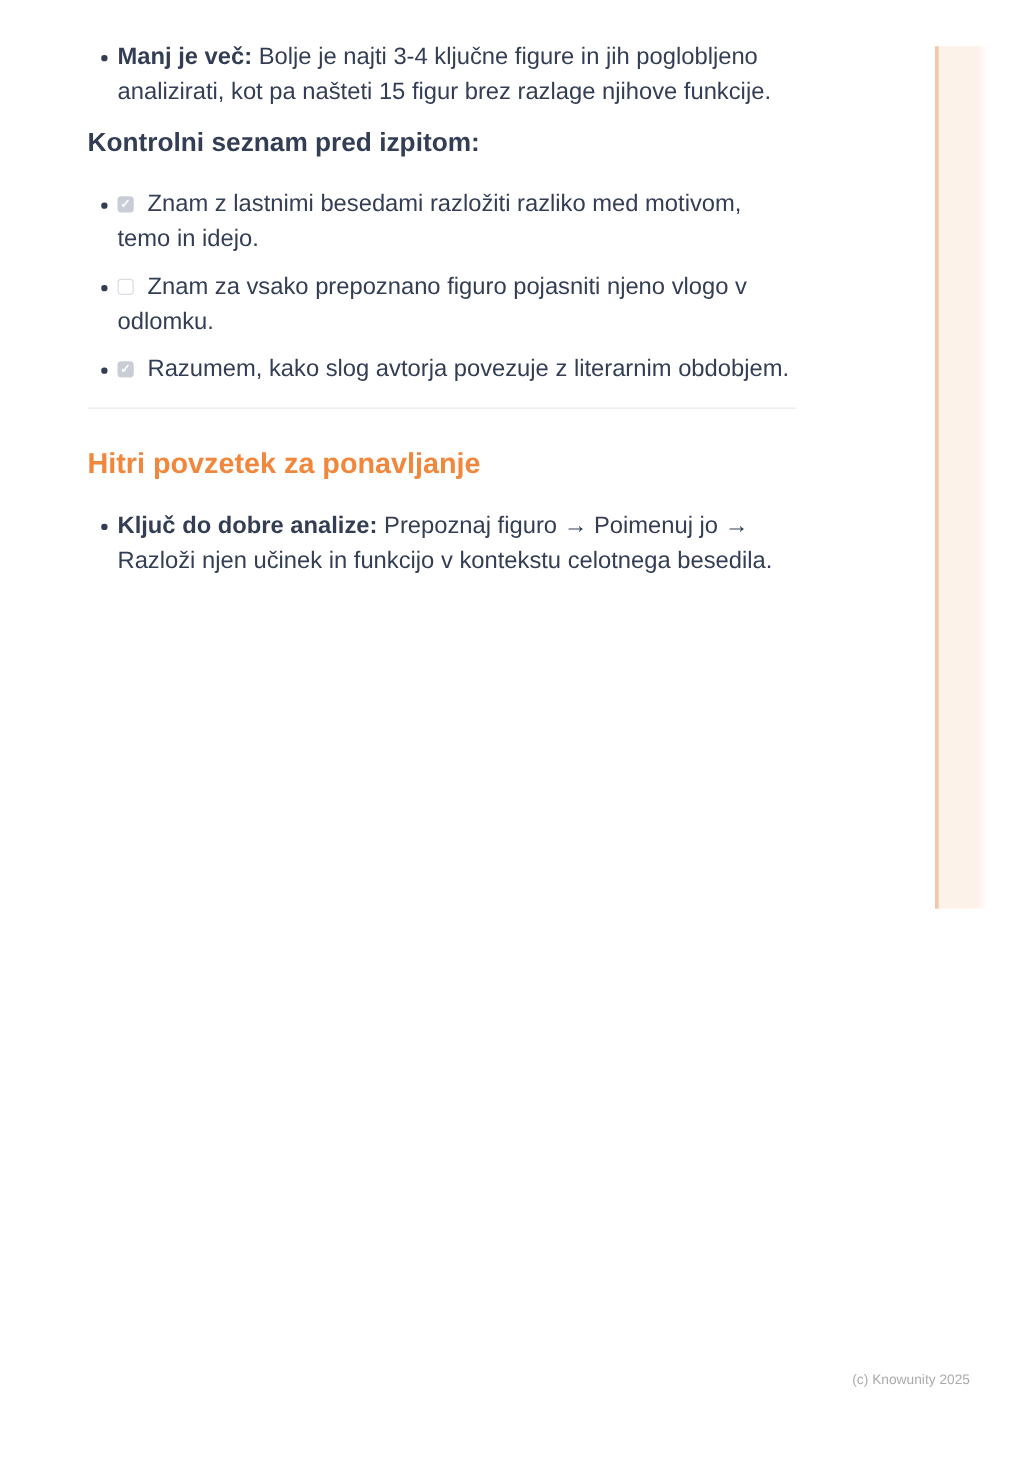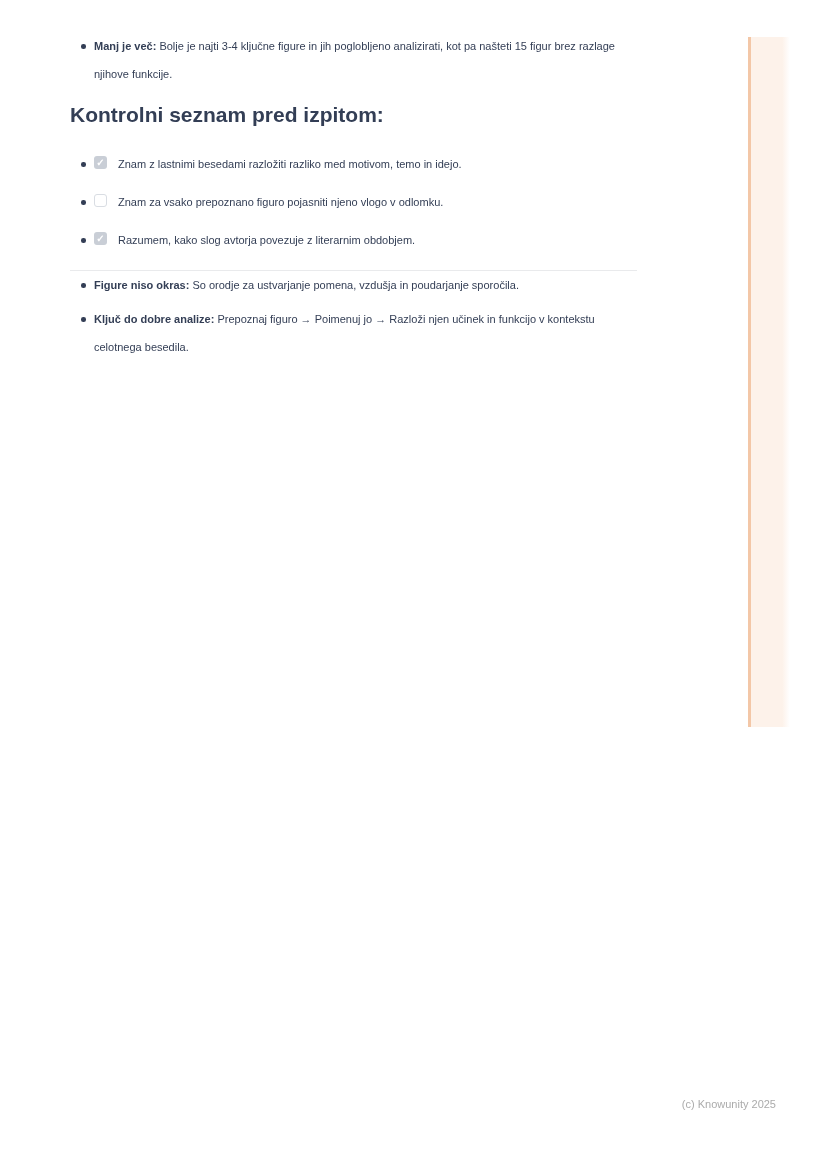--- a/index.html
+++ b/index.html
@@ -31,21 +31,21 @@
     width: 567px;
   }
   ul.bullets {
     list-style: none;
     margin: 0;
     padding: 0;
   }
   ul.bullets > li {
     position: relative;
     padding-left: 24px;
-    font-size: 11px;
+    font-size: 19px;
     line-height: 28px;
     margin: 0 0 6px 0;
   }
   ul.bullets > li::before {
     content: "";
     position: absolute;
     left: 11px;
     top: 12px;
     width: 4.5px;
     height: 4.5px;
@@ -134,23 +134,23 @@
     <h3 class="sub-heading">Kontrolni seznam pred izpitom:</h3>
 
     <ul class="bullets checklist" id="checklist">
         <li><span class="cb checked"></span><span>Znam z lastnimi besedami razložiti razliko med motivom, temo in idejo.</span></li>
         <li><span class="cb unchecked"></span><span>Znam za vsako prepoznano figuro pojasniti njeno vlogo v odlomku.</span></li>
         <li><span class="cb checked"></span><span>Razumem, kako slog avtorja povezuje z literarnim obdobjem.</span></li>
       </ul>
 
     <hr class="divider">
 
+    <h2 class="orange-heading">Hitri povzetek za ponavljanje</h2>
 
     <ul class="bullets summary" id="summary-list">
-        <li><span class="b">Figure niso okras:</span><span> So orodje za ustvarjanje pomena, vzdušja in poudarjanje sporočila.</span></li>
         <li><span class="b">Ključ do dobre analize:</span><span> Prepoznaj figuro → Poimenuj jo → Razloži njen učinek in funkcijo v kontekstu celotnega besedila.</span></li>
       </ul>
 
   </div>
 
   <div class="footer">(c) Knowunity 2025</div>
 
 </div>
 
 </body></html>

